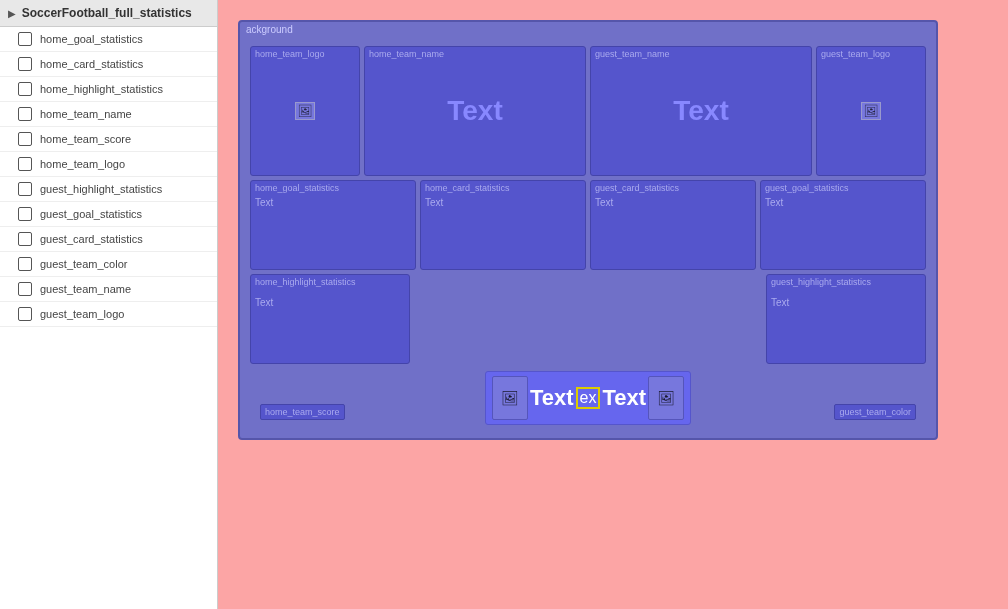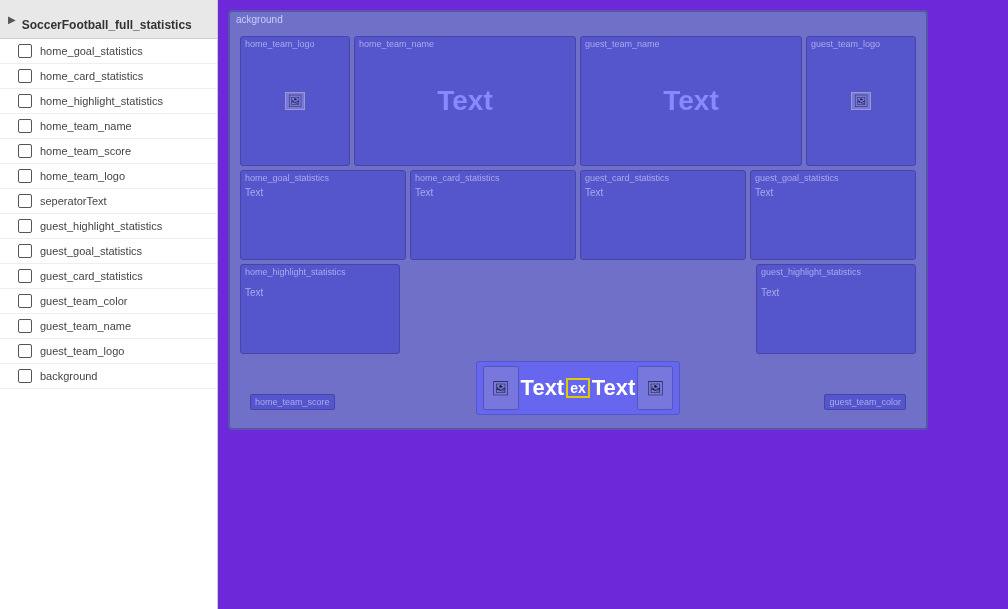--- a/index.html
+++ b/index.html
@@ -28,21 +28,20 @@
 
     .sidebar-header .arrow-icon {
       font-size: 10px;
       color: #555;
     }
 
     .sidebar-header-label {
       font-size: 12px;
       font-weight: bold;
       color: #333;
-      margin-top: 12px;
     }
 
     .sidebar-item {
       display: flex;
       align-items: center;
       padding: 5px 10px 5px 18px;
       border-bottom: 1px solid #eee;
       cursor: pointer;
       gap: 8px;
     }
@@ -57,22 +56,22 @@
     }
 
     .sidebar-item-label {
       font-size: 11px;
       color: #444;
     }
 
     
     #main {
       flex: 1;
-      background: #6d28d9;
-      padding: 10px;
+      background: #fca5a5;
+      padding: 20px;
       overflow: auto;
       position: relative;
     }
 
     .canvas-background {
       background: #7070c8;
       border: 2px solid #5555aa;
       border-radius: 4px;
       position: relative;
       width: 700px;
@@ -223,24 +222,20 @@
       <div class="sidebar-item">
       <span class="checkbox-icon"></span>
       <span class="sidebar-item-label">home_team_score</span>
     </div>
       <div class="sidebar-item">
       <span class="checkbox-icon"></span>
       <span class="sidebar-item-label">home_team_logo</span>
     </div>
       <div class="sidebar-item">
       <span class="checkbox-icon"></span>
-      <span class="sidebar-item-label">seperatorText</span>
-    </div>
-      <div class="sidebar-item">
-      <span class="checkbox-icon"></span>
       <span class="sidebar-item-label">guest_highlight_statistics</span>
     </div>
       <div class="sidebar-item">
       <span class="checkbox-icon"></span>
       <span class="sidebar-item-label">guest_goal_statistics</span>
     </div>
       <div class="sidebar-item">
       <span class="checkbox-icon"></span>
       <span class="sidebar-item-label">guest_card_statistics</span>
     </div>
@@ -248,24 +243,20 @@
       <span class="checkbox-icon"></span>
       <span class="sidebar-item-label">guest_team_color</span>
     </div>
       <div class="sidebar-item">
       <span class="checkbox-icon"></span>
       <span class="sidebar-item-label">guest_team_name</span>
     </div>
       <div class="sidebar-item">
       <span class="checkbox-icon"></span>
       <span class="sidebar-item-label">guest_team_logo</span>
-    </div>
-      <div class="sidebar-item">
-      <span class="checkbox-icon"></span>
-      <span class="sidebar-item-label">background</span>
     </div>
     </div>
 </div>
 
 <div id="main">
   <div class="canvas-background">
     <span class="canvas-label">ackground</span>
 
     <div class="top-row">
 
@@ -324,21 +315,21 @@
 
     <div class="separator-row">
 
       <div style="position:absolute; left:10px; bottom:8px; display:flex; gap:2px; align-items:center;">
         <div style="background:#5555cc;border:1px solid #4444aa;border-radius:2px;padding:2px 4px;font-size:9px;color:#aaaaee;">home_team_score</div>
       </div>
 
       <div style="display:flex;align-items:center;gap:2px;background:#6666ee;border:1px solid #5555cc;border-radius:3px;padding:4px 6px;">
         <div class="sep-image-cell"></div>
         <span style="font-size:22px;color:#ffffff;font-weight:bold;">Text</span>
-        <span class="yellow-accent" style="font-size:14px;color:#ffffff;font-weight:bold;border:2px solid #ddcc00;padding:0 2px;">ex</span>
+        <span class="yellow-accent" style="font-size:16px;color:#ffffff;font-weight:normal;border:2px solid #ddcc00;padding:0 2px;">ex</span>
         <span style="font-size:22px;color:#ffffff;font-weight:bold;">Text</span>
         <div class="sep-image-cell"></div>
       </div>
 
       <div style="position:absolute; right:10px; bottom:8px; display:flex; gap:2px; align-items:center;">
         <div style="background:#5555cc;border:1px solid #4444aa;border-radius:2px;padding:2px 4px;font-size:9px;color:#aaaaee;">guest_team_color</div>
       </div>
     </div>
 
   </div>

